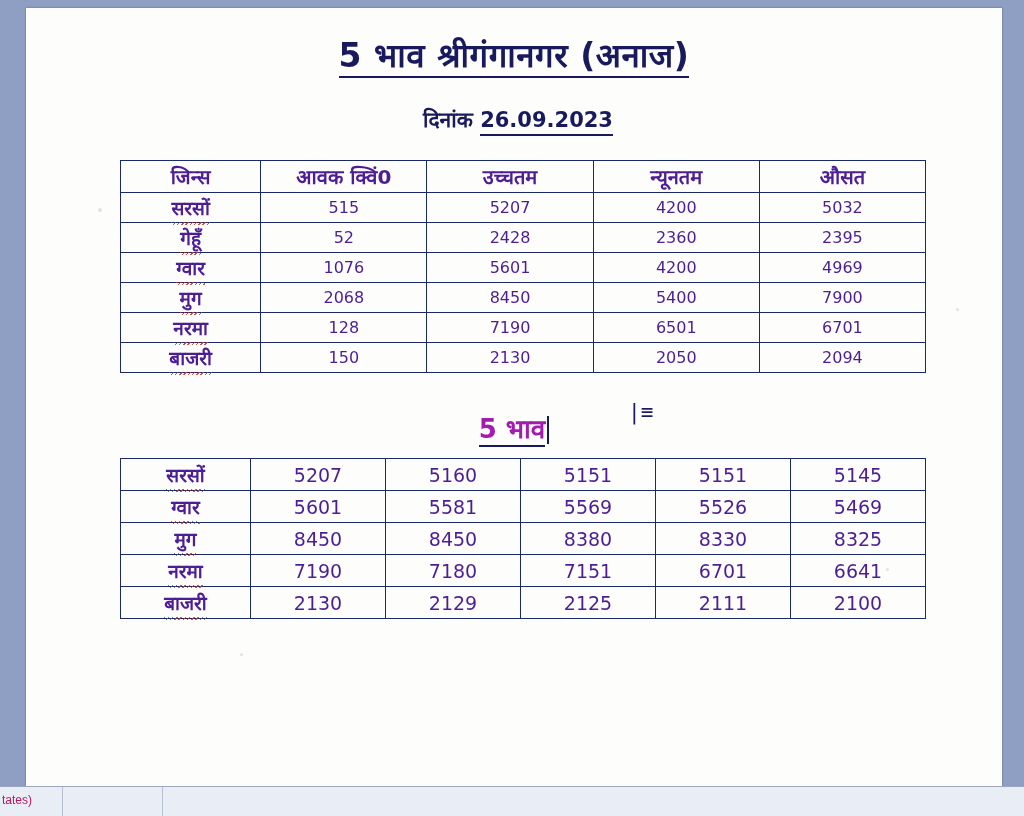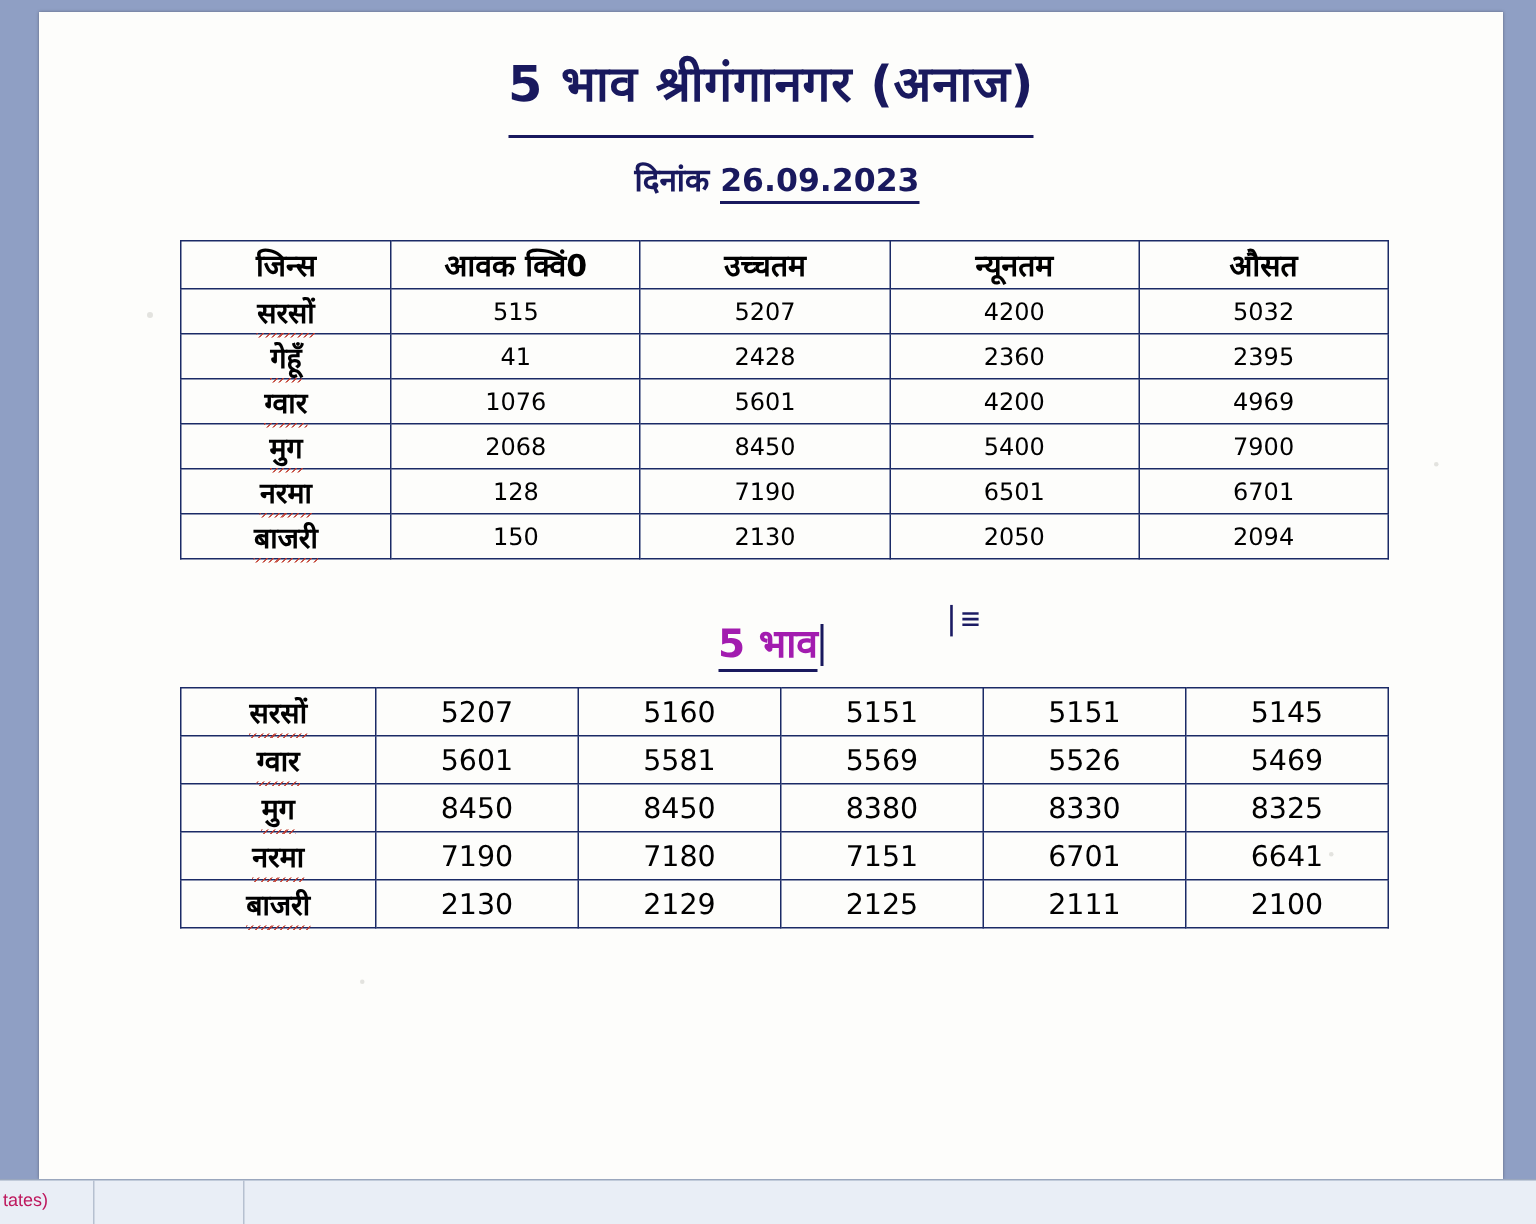--- a/index.html
+++ b/index.html
@@ -42,40 +42,40 @@
     width: 976px;
     text-align: center;
     font-family: "DejaVu Sans", sans-serif;
     font-size: 33px;
     font-weight: 700;
     color: #19195e;
     letter-spacing: 0.5px;
   }
   .title .u {
     border-bottom: 2px solid #19195e;
-    padding-bottom: 15px;
+    padding-bottom: 1px;
   }
   .date-line {
     position: absolute;
     left: 0;
     top: 97px;
     width: 984px;
     text-align: center;
     font-size: 21px;
     font-weight: 700;
     color: #19195e;
   }
   .date-line .u {
     border-bottom: 2px solid #19195e;
     padding-bottom: 2px;
   }
   table.grid {
     position: absolute;
     border-collapse: collapse;
-    color: #000000;
+    color: #4c1d95;
   }
   table.grid td, table.grid th {
     border: 1.6px solid #1b2a66;
     text-align: center;
     font-weight: 400;
     padding: 0;
   }
   
   #main-table {
     left: 94px;
@@ -228,21 +228,21 @@
       <tbody>
         <tr>
           <td class="crop"><span class="squiggle">सरसों</span></td>
           <td>515</td>
           <td>5207</td>
           <td>4200</td>
           <td>5032</td>
         </tr>
         <tr>
           <td class="crop"><span class="squiggle">गेहूँ</span></td>
-          <td>41</td>
+          <td>52</td>
           <td>2428</td>
           <td>2360</td>
           <td>2395</td>
         </tr>
         <tr>
           <td class="crop"><span class="squiggle">ग्वार</span></td>
           <td>1076</td>
           <td>5601</td>
           <td>4200</td>
           <td>4969</td>

